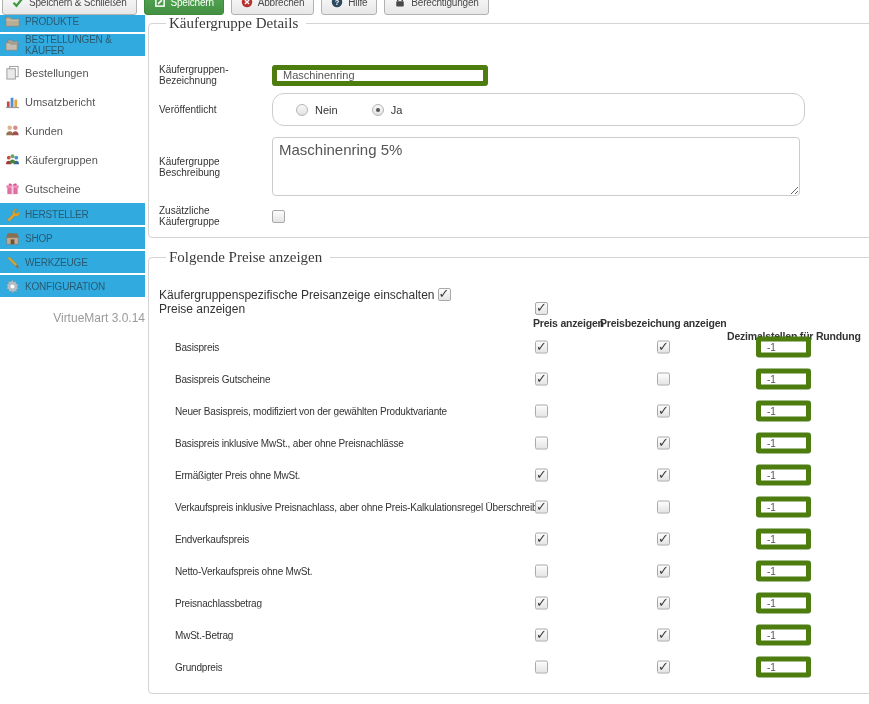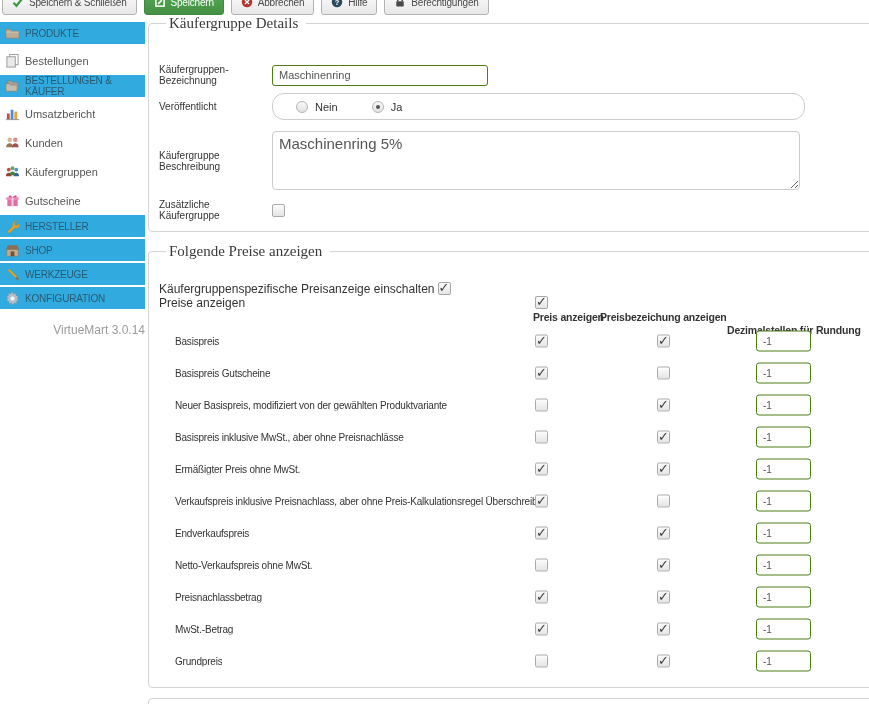--- a/index.html
+++ b/index.html
@@ -12,41 +12,41 @@
   .toolbar-row { position:absolute; top:-11px; left:2px; display:flex; gap:7px; }
   .tbtn { display:flex; align-items:center; gap:5px; height:26px; padding:0 9px;
           border:1px solid #b2b2b2; border-radius:3px;
           background:linear-gradient(#fefefe,#e7e7e7); color:#4a4a4a;
           font-family:"Liberation Sans",sans-serif; font-size:10px; letter-spacing:-0.2px;
           white-space:nowrap; cursor:pointer; }
   .tbtn.success { border-color:#3c8b3c; background:linear-gradient(#55ab55,#449044); color:#fff; }
   .ticon { width:12px; height:12px; display:inline-flex; align-items:center; justify-content:center; }
 
   
-  .sidebar { position:absolute; top:15px; left:0; width:145px; height:689px; background:#fff; padding-top:7px; }
+  .sidebar { position:absolute; top:3px; left:0; width:145px; height:689px; background:#fff; padding-top:7px; }
   .side-item { display:flex; align-items:center; gap:5px; padding-left:4px; cursor:pointer; }
   .sicon { width:16px; height:16px; flex-shrink:0; display:flex; align-items:center; justify-content:center; }
   .side-item.section { height:22px; margin-bottom:2px; background:#31abdf; color:#2a5a72;
                        font-size:10px; letter-spacing:-0.2px; }
   .side-item.link { height:29px; color:#555; font-size:11px; }
   .side-footer { margin-top:14px; text-align:right; color:#9a9a9a; font-size:12px; }
 
   
   .content { position:absolute; top:15px; left:148px; width:758px; }
   fieldset.fs { border:1px solid #d4d4d4; border-radius:4px; width:758px; padding:0 0 10px 10px; }
   legend { font-size:15px; color:#3a3a3a; font-weight:400; margin-left:7px; padding:0 8px 0 3px;font-family:Liberation Serif, serif; }
 
   .frow { display:flex; align-items:center; }
   .flabel { width:113px; flex-shrink:0; font-size:10px; color:#333; }
   .row-name { margin-top:32px; }
-  .txt { border:1px solid #4d7c0f; border-radius:3px; font-family:"Liberation Sans",sans-serif;
+  .txt { border:5px solid #4d7c0f; border-radius:3px; font-family:"Liberation Sans",sans-serif;
          font-size:11px; color:#555; padding:0 6px; background:#fff; }
   #name-input { width:216px; height:21px; }
   .row-pub { margin-top:7px; }
-  .radio-box { width:533px; height:27px; border:1px solid #ccc; border-radius:12px;
+  .radio-box { width:533px; height:33px; border:1px solid #ccc; border-radius:12px;
                display:flex; align-items:center; padding-left:23px; gap:34px;
                font-size:11px; color:#333; background:#fff; }
   .ropt { display:flex; align-items:center; gap:7px; cursor:pointer; }
   .radio { width:12px; height:12px; border:1px solid #b5b5b5; border-radius:50%;
            background:linear-gradient(#f8f8f8,#e2e2e2); position:relative; }
   .radio.on::after { content:""; position:absolute; inset:3px; border-radius:50%; background:#555; }
   .row-desc { margin-top:11px; }
   #desc-textarea { width:528px; height:59px; border:1px solid #ccc; border-radius:4px;
                    font-family:"Liberation Sans",sans-serif; font-size:15px; color:#555;
                    padding:3px 6px; resize:both; }
@@ -132,37 +132,37 @@
   <nav id="sidebar-items">
       <div class="side-item section">
         <span class="sicon">
           <svg width="15" height="15" viewBox="0 0 16 16">
             <path d="M1 3.5h4.5L7 5.5h8V13H1z" fill="#b9ad97" stroke="#847b66" stroke-width=".6"></path>
             <path d="M1 6h14v1H1z" fill="#cfc5ae"></path>
           </svg>
         </span>
         <span>PRODUKTE</span>
       </div>
+      <div class="side-item section">
+        <span class="sicon">
+          <svg width="15" height="15" viewBox="0 0 16 16">
+            <path d="M3 2h4l1 1.5h6V10H3z" fill="#a9a39a" stroke="#7c766d" stroke-width=".5"></path>
+            <path d="M1 5h4l1 1.5h7V13H1z" fill="#c4bcae" stroke="#847b66" stroke-width=".6"></path>
+          </svg>
+        </span>
+        <span>BESTELLUNGEN &amp; KÄUFER</span>
+      </div>
       <div class="side-item link">
         <span class="sicon">
           <svg width="15" height="15" viewBox="0 0 16 16">
             <rect x="5" y="1.5" width="9" height="11" fill="#fff" stroke="#9a9a9a"></rect>
             <rect x="2" y="4" width="9" height="11" fill="#e9e9e9" stroke="#9a9a9a"></rect>
           </svg>
         </span>
         <span>Bestellungen</span>
-      </div>
-      <div class="side-item section">
-        <span class="sicon">
-          <svg width="15" height="15" viewBox="0 0 16 16">
-            <path d="M3 2h4l1 1.5h6V10H3z" fill="#a9a39a" stroke="#7c766d" stroke-width=".5"></path>
-            <path d="M1 5h4l1 1.5h7V13H1z" fill="#c4bcae" stroke="#847b66" stroke-width=".6"></path>
-          </svg>
-        </span>
-        <span>BESTELLUNGEN &amp; KÄUFER</span>
       </div>
       <div class="side-item link">
         <span class="sicon">
           <svg width="15" height="15" viewBox="0 0 16 16">
             <rect x="2" y="8" width="3" height="6" fill="#c94c43"></rect>
             <rect x="6" y="4" width="3" height="10" fill="#4a90d9"></rect>
             <rect x="10" y="6" width="3" height="8" fill="#e8a33d"></rect>
             <path d="M1 14.5h14" stroke="#8a8a8a"></path>
           </svg>
         </span>

